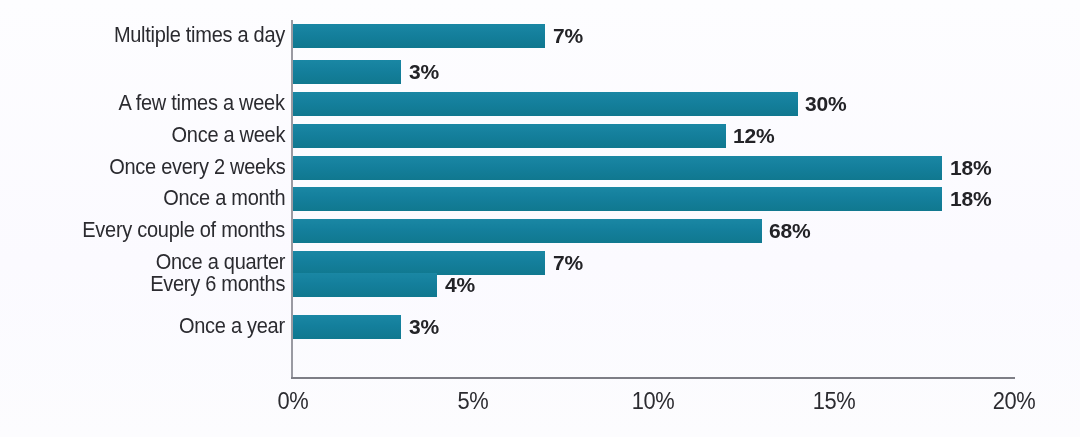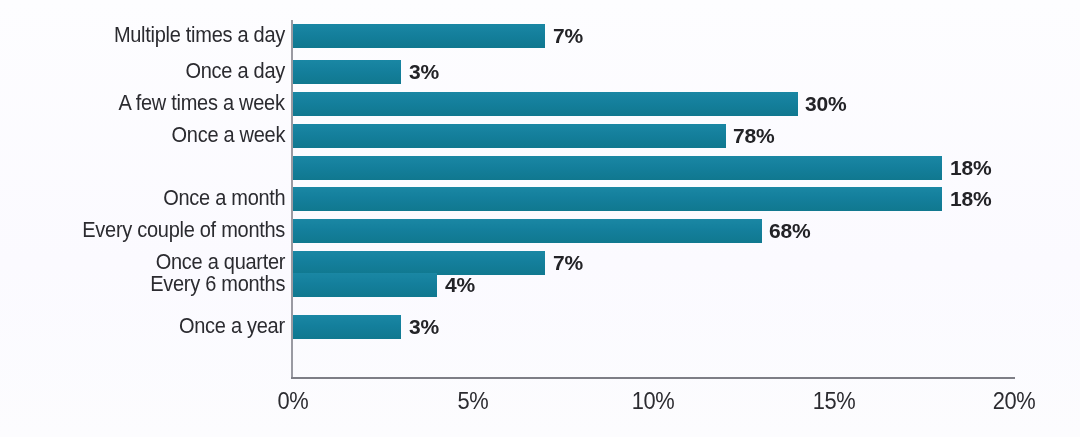--- a/index.html
+++ b/index.html
@@ -111,38 +111,38 @@
 
     <div class="y-axis-line"></div>
 
     <div class="bar-row" style="top:20px">
       <div class="cat-label"><span class="cat-label-inner">Multiple times a day</span></div>
       <div class="bar" style="width:252.4px"></div>
       <div class="bar-value" style="left:553px">7%</div>
     </div>
 
     <div class="bar-row" style="top:55.9px">
-      <div class="cat-label"><span class="cat-label-inner">Once a day</span></div>
       <div class="bar" style="width:108.2px"></div>
       <div class="bar-value" style="left:409px">3%</div>
     </div>
 
     <div class="bar-row" style="top:87.8px">
       <div class="cat-label"><span class="cat-label-inner">A few times a week</span></div>
       <div class="bar" style="width:504.7px"></div>
       <div class="bar-value" style="left:805px">30%</div>
     </div>
 
     <div class="bar-row" style="top:119.7px">
       <div class="cat-label"><span class="cat-label-inner">Once a week</span></div>
       <div class="bar" style="width:432.6px"></div>
-      <div class="bar-value" style="left:733px">78%</div>
+      <div class="bar-value" style="left:733px">12%</div>
     </div>
 
     <div class="bar-row" style="top:151.6px">
+      <div class="cat-label"><span class="cat-label-inner">Once every 2 weeks</span></div>
       <div class="bar" style="width:649px"></div>
       <div class="bar-value" style="left:950px">18%</div>
     </div>
 
     <div class="bar-row" style="top:183.5px">
       <div class="cat-label"><span class="cat-label-inner">Once a month</span></div>
       <div class="bar" style="width:649px"></div>
       <div class="bar-value" style="left:950px">18%</div>
     </div>
 

